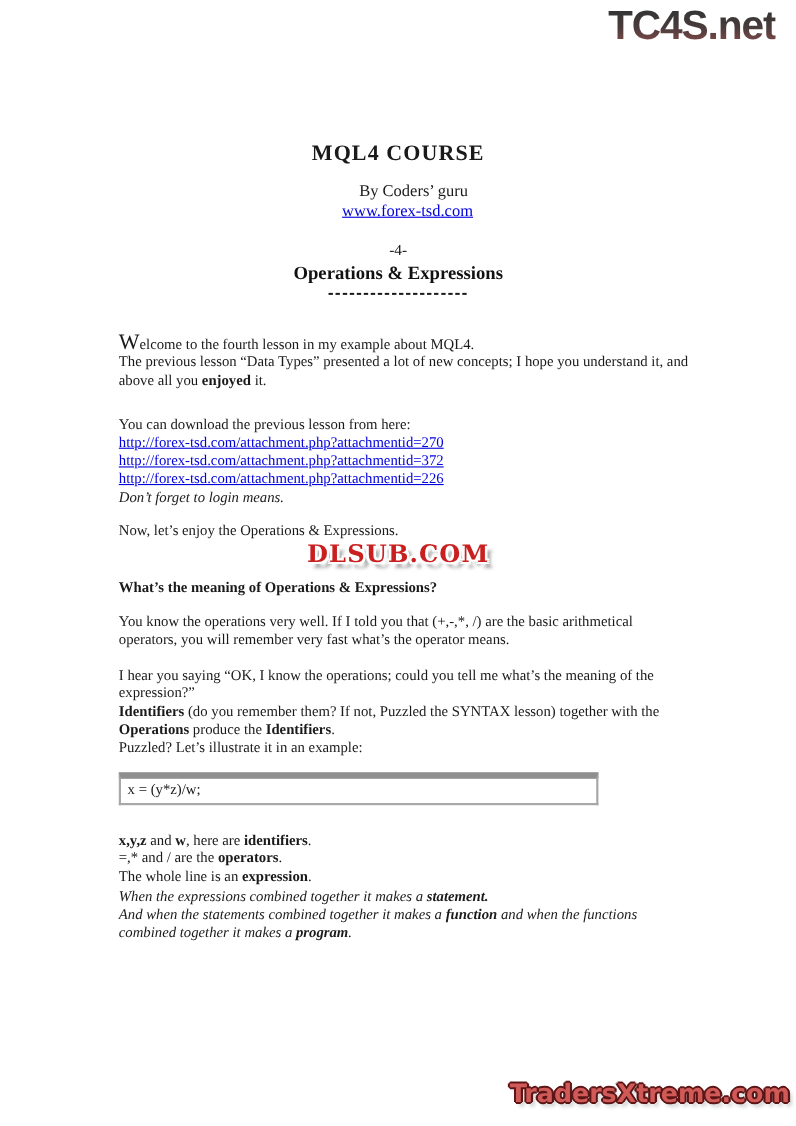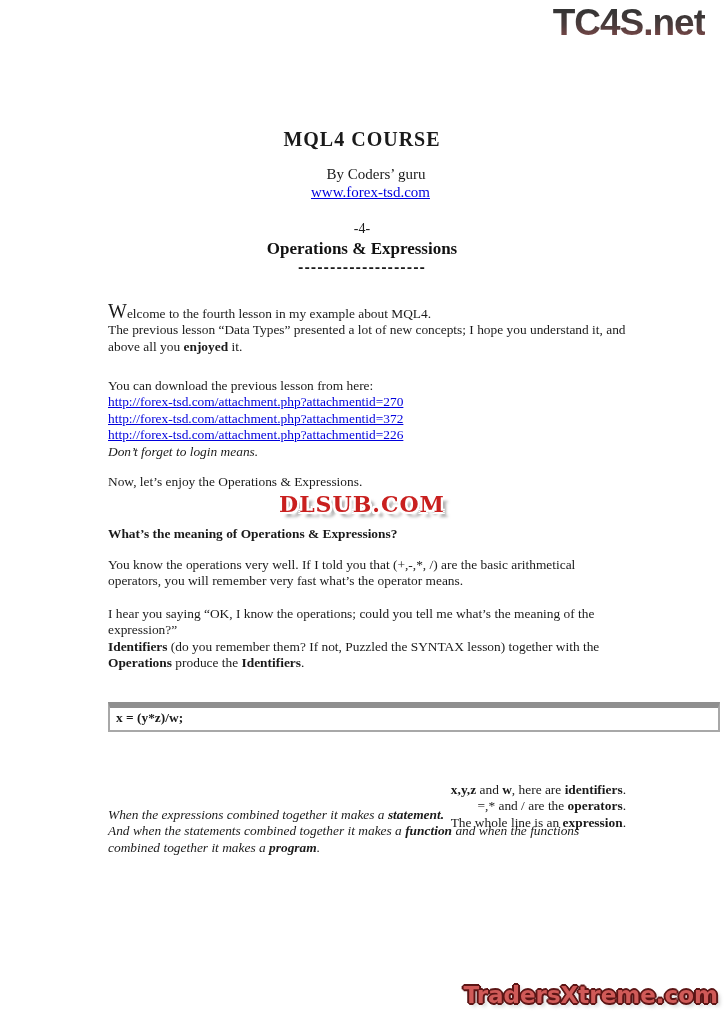--- a/index.html
+++ b/index.html
@@ -39,31 +39,31 @@
   .dropcap{font-size:20px;line-height:13px;}
   b,.b{font-weight:bold;}
   a.doclink{color:#0000dd;text-decoration:underline;cursor:pointer;}
   .intro{top:305px;}
   .download{top:378px;}
   .note-italic{font-style:italic;}
   .nowline{top:474px;}
   .meaning-head{top:526px;font-weight:bold;}
   .knowpara{top:557px;}
   .hearpara{top:606px;}
-  .identpara{top:782px;text-align:right;}
+  .identpara{top:756px;}
   .closingpara{top:807px;font-style:italic;}
   .closingpara .b{font-weight:bold;}
 
   
   .codebox{
-    top:702px;left:108px;width:612px;box-sizing:border-box;
+    top:702px;left:108px;width:436px;box-sizing:border-box;
     background:#ffffff;
     border:2px solid #a8a8a8;border-top:6px solid #8f8f8f;
     padding:2px 6px 4px;
-    font-size:13.4px;line-height:16px;font-weight:bold;
+    font-size:13.4px;line-height:16px;
   }
 
   
   .watermark{
     top:491px;left:0;right:0;text-align:center;
     font-family:"DejaVu Serif",serif;font-weight:bold;
     font-size:22px;letter-spacing:1px;
     color:#c9201f;
     text-shadow:
       -2px -2px 0 #ffffff, 2px -2px 0 #ffffff,
@@ -118,20 +118,21 @@
 
 <div class="abs watermark">DLSUB.COM</div>
 
 <div class="abs bodyblock meaning-head">What’s the meaning of Operations &amp; Expressions?</div>
 
 <div class="abs bodyblock knowpara">You know the operations very well. If I told you that (+,-,*, /) are the basic arithmetical operators, you will remember very fast what’s the operator means.</div>
 
 <div class="abs bodyblock hearpara">
   <span>I hear you saying “OK, I know the operations; could you tell me what’s the meaning of the expression?”</span><br>
   <span class="b">Identifiers</span><span> (do you remember them? If not, Puzzled the SYNTAX lesson) together with the </span><span class="b">Operations</span><span> produce the </span><span class="b">Identifiers</span><span>.</span><br>
+  <span>Puzzled? Let’s illustrate it in an example:</span>
 </div>
 
 <div class="abs codebox">
   <span>x = (y*z)/w;</span>
 </div>
 
 <div class="abs bodyblock identpara">
   <span class="b">x,y,z</span><span> and </span><span class="b">w</span><span>, here are </span><span class="b">identifiers</span><span>.</span><br>
   <span>=,* and / are the </span><span class="b">operators</span><span>.</span><br>
   <span>The whole line is an </span><span class="b">expression</span><span>.</span>

